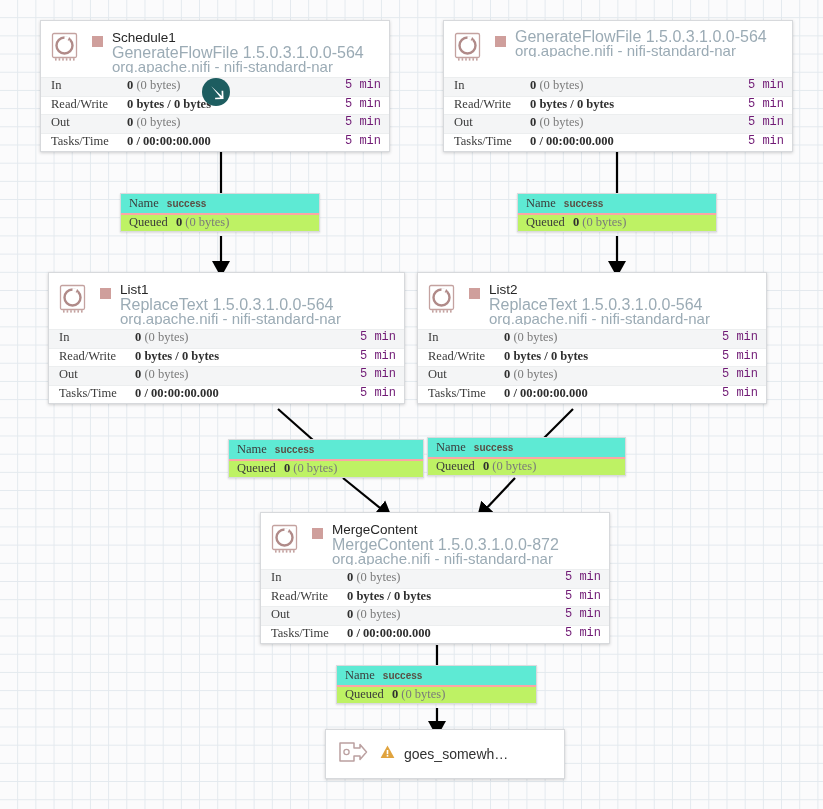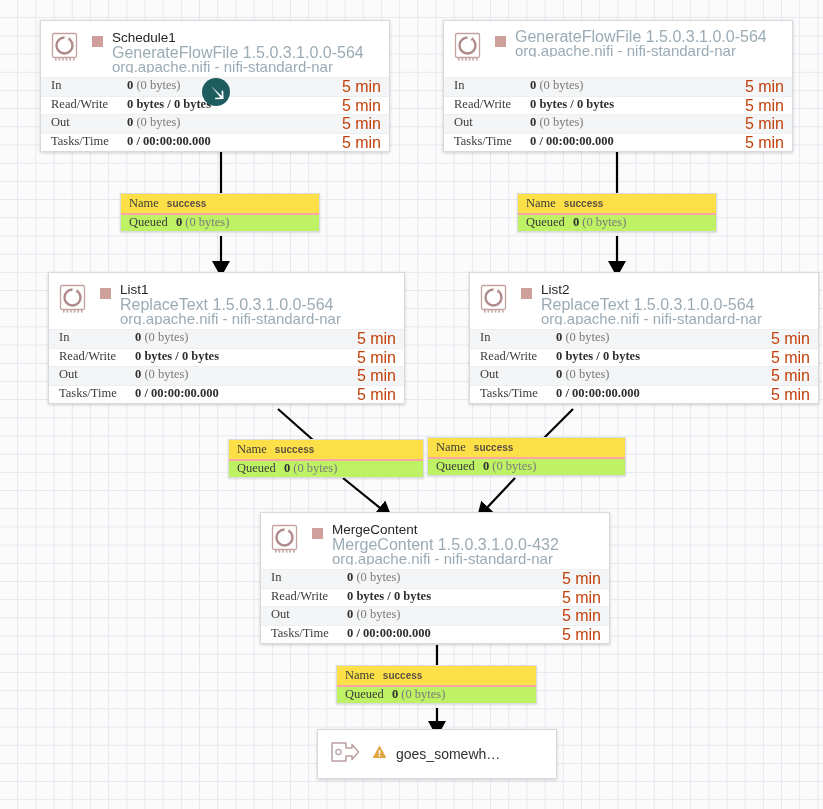--- a/index.html
+++ b/index.html
@@ -93,44 +93,44 @@
     font-size: 12.5px;
   }
   .stat-value {
     color: #7a7a7a;
     flex: 1 1 auto;
     font-family: "Liberation Serif", serif;
     font-size: 12.5px;
   }
   .stat-value b { color: #2f2f2f; }
   .stat-time {
-    color: #c2410c;
+    color: #701a75;
     flex: 0 0 auto;
     text-align: right;
-    font-family: Liberation Sans, sans-serif;
-    font-size: 16px;
+    font-family: Liberation Mono, monospace;
+    font-size: 12px;
   }
 
   
   .connection {
     position: absolute;
     background: #ffffff;
     border: 1px solid #d9dbdd;
     box-shadow: 0 1px 2px rgba(0,0,0,0.13);
     z-index: 4;
   }
   .conn-row {
     display: flex;
     align-items: center;
     height: 18.5px;
     padding: 0 7px 0 8px;
     font-family: "Liberation Serif", serif;
     font-size: 12.5px;
   }
-  .conn-row.r1 { background: #fde047; align-items: center; }
+  .conn-row.r1 { background: #5eead4; align-items: center; }
   .conn-row.r2 { background: #bef264; border-top: 2px solid #fca5a5; font-family: Liberation Serif, serif; }
   .conn-key { color: #3b3b3b; margin-right: 8px; }
   .conn-val {
     color: #5b4f45;
     font-family: "Liberation Sans", sans-serif;
     font-size: 10px;
     font-weight: bold;
   }
   .conn-q { color: #7a7a7a; }
   .conn-q b { color: #2f2f2f; }
@@ -351,21 +351,21 @@
       <span class="stat-value"><b>0</b> <span>(0 bytes)</span></span>
       <span class="stat-time">5 min</span>
     </div>
     <div class="stat-row plain">
       <span class="stat-label">Tasks/Time</span>
       <span class="stat-value"><b>0 / 00:00:00.000</b></span>
       <span class="stat-time">5 min</span>
     </div>
   </div>
 
-  <div class="processor" style="left:469px; top:272px; width:350px;">
+  <div class="processor" style="left:417px; top:272px; width:350px;">
     <div class="proc-head">
       <div class="proc-icon">
         <svg width="31" height="31" viewBox="0 0 31 31">
           <rect x="2.5" y="2.5" width="24" height="24" rx="1.5" fill="#ffffff" stroke="#c4a2a0" stroke-width="1.3"></rect>
           <circle cx="14.5" cy="14.5" r="8" fill="none" stroke="#b08a88" stroke-width="2.4"></circle>
           <path d="M14.5,6.5 A8,8 0 0,1 20.2,9.0" fill="none" stroke="#ffffff" stroke-width="3"></path>
           <path d="M19.2,6.0 L21.6,9.2 L17.7,9.6 Z" fill="#b08a88"></path>
           <g fill="#c4a2a0">
             <rect x="5" y="27.2" width="1.6" height="2.4"></rect>
             <rect x="8.6" y="27.2" width="1.6" height="2.4"></rect>
@@ -441,21 +441,21 @@
             <rect x="12.2" y="27.2" width="1.6" height="2.4"></rect>
             <rect x="15.8" y="27.2" width="1.6" height="2.4"></rect>
             <rect x="19.4" y="27.2" width="1.6" height="2.4"></rect>
             <rect x="23" y="27.2" width="1.6" height="2.4"></rect>
           </g>
         </svg>
       </div>
       <div class="run-status"></div>
       <div class="proc-titles">
         <div class="proc-name">MergeContent</div>
-        <div class="proc-type">MergeContent 1.5.0.3.1.0.0-432</div>
+        <div class="proc-type">MergeContent 1.5.0.3.1.0.0-872</div>
         <div class="proc-bundle">org.apache.nifi - nifi-standard-nar</div>
       </div>
     </div>
     <div class="stat-row shaded">
       <span class="stat-label">In</span>
       <span class="stat-value"><b>0</b> <span>(0 bytes)</span></span>
       <span class="stat-time">5 min</span>
     </div>
     <div class="stat-row plain">
       <span class="stat-label">Read/Write</span>
@@ -478,21 +478,21 @@
     <div class="conn-row r1">
       <span class="conn-key">Name</span>
       <span class="conn-val">success</span>
     </div>
     <div class="conn-row r2">
       <span class="conn-key">Queued</span>
       <span class="conn-q"><b>0</b> <span>(0 bytes)</span></span>
     </div>
   </div>
 
-  <div class="port" style="left:317px; top:729px; width:240px; height:50px;">
+  <div class="port" style="left:325px; top:729px; width:240px; height:50px;">
     <span class="port-icon">
       <svg width="30" height="24" viewBox="0 0 30 24">
         <path d="M2,3 L16,3 L16,8 L22,8 L22,4.5 L28.5,12 L22,19.5 L22,16 L16,16 L16,21 L2,21 Z" fill="#ffffff" stroke="#bba0a0" stroke-width="1.5" stroke-linejoin="round"></path>
         <circle cx="8.5" cy="12" r="2.6" fill="none" stroke="#bba0a0" stroke-width="1.3"></circle>
       </svg>
     </span>
     <span class="warn-icon">
       <svg width="15" height="14" viewBox="0 0 15 14">
         <path d="M7.5,0.6 L14.4,13 L0.6,13 Z" fill="#e0a33e"></path>
         <rect x="6.7" y="5" width="1.6" height="4.2" fill="#ffffff"></rect>

